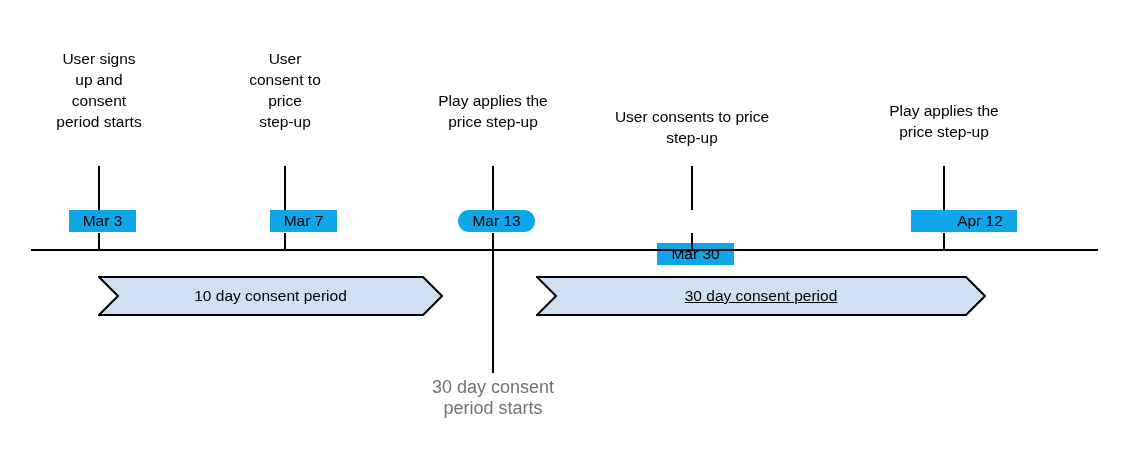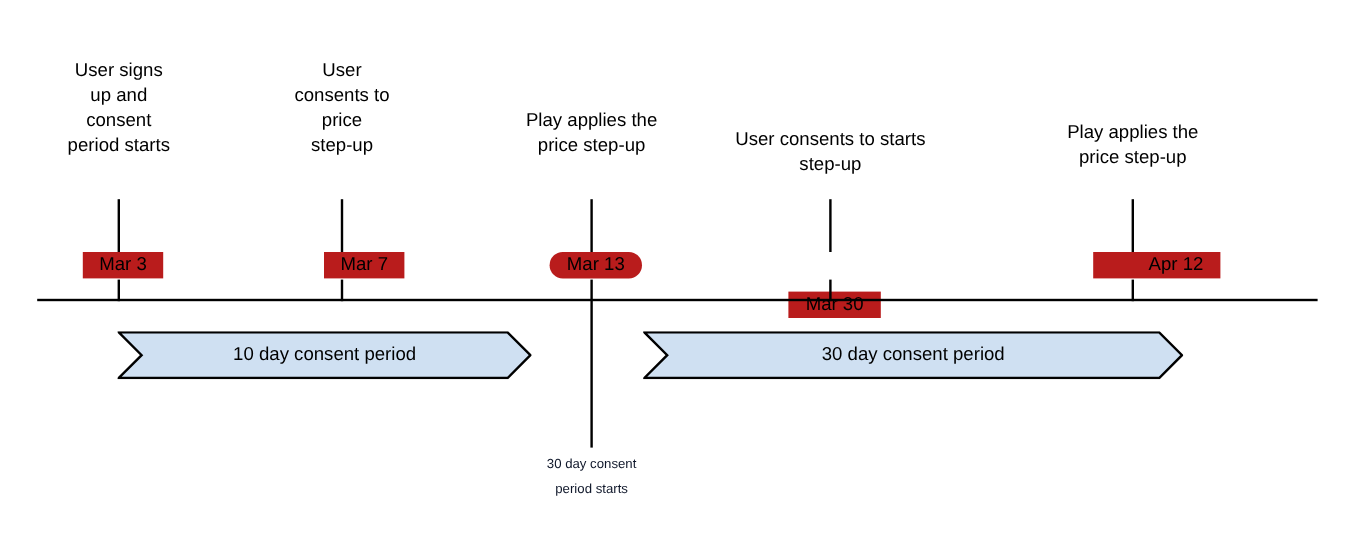--- a/index.html
+++ b/index.html
@@ -34,21 +34,21 @@
     position: absolute;
     text-align: center;
     font-size: 15.5px;
     line-height: 21px;
     color: #000000;
     white-space: pre-line;
   }
   
   .date-chip {
     position: absolute;
-    background: #b91c1c;
+    background: #0ea5e9;
     font-size: 15.5px;
     line-height: 20px;
     padding: 1px 4px;
     text-align: center;
     color: #000000;
     white-space: nowrap;
   }
   
   .period-band {
     position: absolute;
@@ -66,45 +66,45 @@
     font-size: 15.5px;
     line-height: 20px;
     color: #000000;
     text-align: left;
     white-space: nowrap;
   }
   
   .bottom-note {
     position: absolute;
     text-align: center;
-    font-size: 11px;
+    font-size: 18px;
     line-height: 21px;
-    color: #0f172a;
+    color: #737373;
     white-space: pre-line;
   }
 </style>
 </head>
 <body>
 
 <div id="canvas">
 
   <div class="event-label" style="left:19px; top:48px; width:160px;">User signs
 up and
 consent
 period starts</div>
 
   <div class="event-label" style="left:210px; top:48px; width:150px;">User
-consents to
+consent to
 price
 step-up</div>
 
   <div class="event-label" style="left:408px; top:90px; width:170px;">Play applies the
 price step-up</div>
 
-  <div class="event-label" style="left:586px; top:106px; width:212px;">User consents to starts
+  <div class="event-label" style="left:586px; top:106px; width:212px;">User consents to price
 step-up</div>
 
   <div class="event-label" style="left:859px; top:100px; width:170px;">Play applies the
 price step-up</div>
 
   <div class="tick" style="left:98px; top:166px; height:44px;"></div>
   <div class="tick" style="left:284px; top:166px; height:44px;"></div>
   <div class="tick" style="left:492px; top:166px; height:44px;"></div>
   <div class="tick" style="left:691px; top:166px; height:44px;"></div>
   <div class="tick" style="left:943px; top:166px; height:44px;"></div>
@@ -124,21 +124,21 @@
 
   <div class="axis-line" style="left:31px; top:249px; width:1067px;"></div>
 
   <div class="period-band" style="left:98px; top:276px; width:345px; height:40px;">
     <svg width="345" height="40" viewBox="0 0 345 40" preserveAspectRatio="none">
       <polygon points="1,1 325,1 344,20 325,39 1,39 20,20" fill="#cfe0f2" stroke="#000000" stroke-width="2" stroke-linejoin="miter"></polygon>
     </svg>
     <span class="period-label">10 day consent period</span>
   </div>
 
-  <div class="period-band" style="left:536px; top:276px; width:450px; height:40px;">
+  <div class="period-band" style="left:536px; top:276px; width:450px; height:40px;text-decoration:underline;">
     <svg width="450" height="40" viewBox="0 0 450 40" preserveAspectRatio="none">
       <polygon points="1,1 430,1 449,20 430,39 1,39 20,20" fill="#cfe0f2" stroke="#000000" stroke-width="2" stroke-linejoin="miter"></polygon>
     </svg>
     <span class="period-label">30 day consent period</span>
   </div>
 
   <div class="bottom-note" style="left:408px; top:377px; width:170px;">30 day consent
 period starts</div>
 
 </div>

